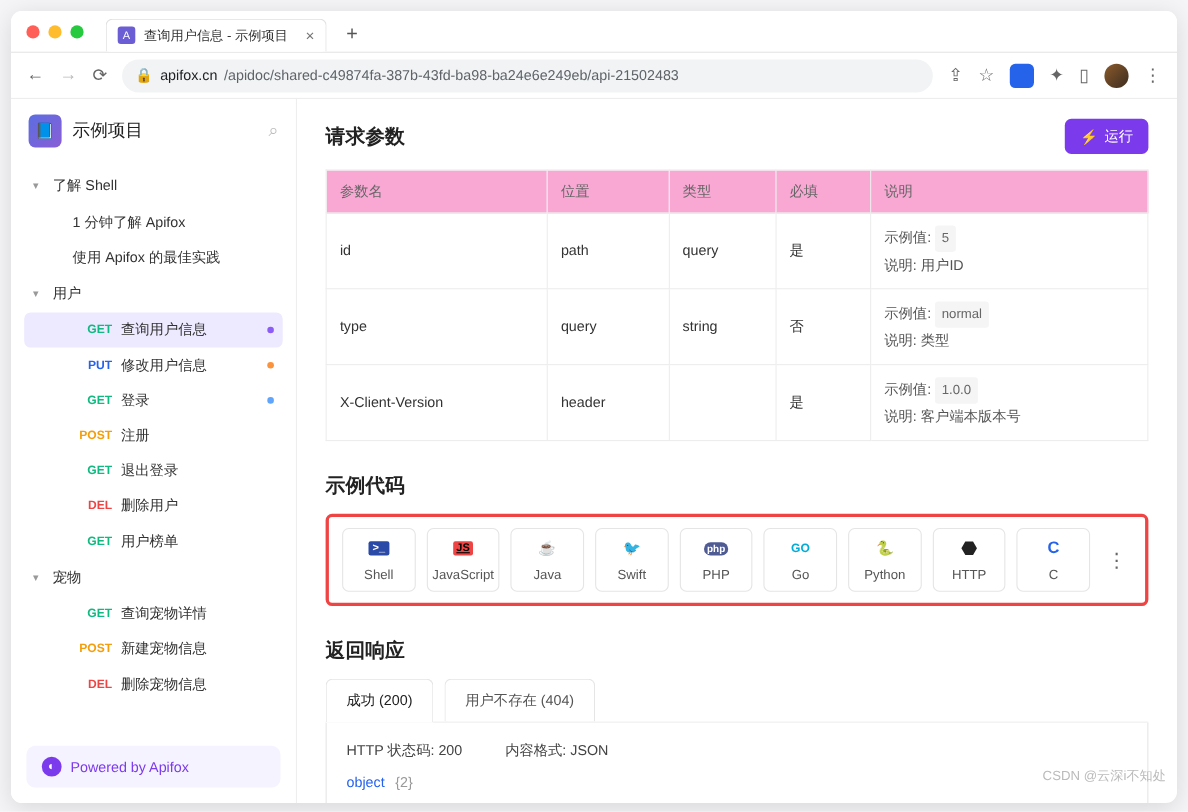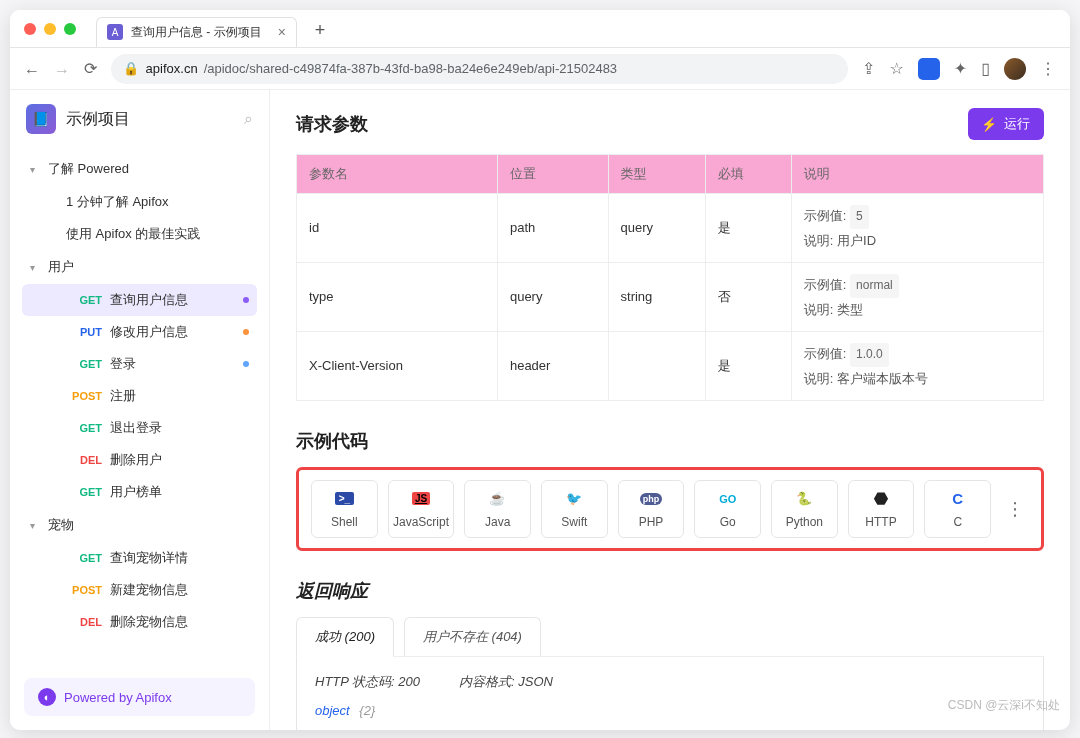--- a/index.html
+++ b/index.html
@@ -48,21 +48,21 @@
 table.params th, table.params td { border:1px solid #ededed; padding:10px 12px; text-align:left; color:#333; }
 table.params th { background:#f9a8d4; font-weight:500; color:#666; }
 .desc-line { color:#555; line-height:1.8; }
 .tag { display:inline-block; background:#f5f5f5; border-radius:3px; padding:1px 6px; color:#666; font-size:12px; }
 .code-section { margin-top:28px; }
 .code-title { font-size:18px; font-weight:600; color:#222; margin-bottom:14px; }
 .code-langs-wrap { border:3px solid #ef4444; border-radius:6px; padding:10px 12px; display:flex; gap:10px; align-items:stretch; }
 .lang-card { flex:1; border:1px solid #e5e5e5; border-radius:6px; padding:8px 4px; display:flex; flex-direction:column; align-items:center; gap:6px; font-size:12px; color:#555; cursor:pointer; min-width:0; }
 .lang-icon { width:20px; height:20px; display:flex; align-items:center; justify-content:center; font-size:13px; font-weight:600; }
 .more-dots { width:28px; display:flex; align-items:center; justify-content:center; color:#666; font-size:18px; cursor:pointer; }
-.resp-section { margin-top:28px;font-style:italic; }
+.resp-section { margin-top:28px; }
 .resp-tabs { display:flex; gap:10px; border-bottom:1px solid #eee; margin-top:12px; }
 .resp-tab { padding:10px 18px; border:1px solid #e5e5e5; border-bottom:none; border-radius:6px 6px 0 0; font-size:13px; cursor:pointer; color:#555; }
 .resp-tab.active { background:#fff; color:#222; font-weight:500; border-bottom:1px solid #fff; margin-bottom:-1px; }
 .resp-body { border:1px solid #e5e5e5; border-top:none; padding:16px 18px; font-size:13px; color:#444; }
 .resp-meta { display:flex; gap:39px; margin-bottom:12px; }
 .json-line .key { color:#2563eb; } .json-line .brace { color:#999; }
 .watermark { position:absolute; bottom:16px; right:10px; font-size:12px; color:#bbb; }
 </style>
 </head>
 <body>
@@ -107,21 +107,21 @@
 
     <div class="sidebar">
       <div class="project-head">
         <span class="project-icon">📘</span>
         <span class="project-title">示例项目</span>
         <span class="search-icon">⌕</span>
       </div>
       <div class="tree" id="tree">
           <div class="group-label">
             <span class="caret">▾</span>
-            <span>了解 Powered</span>
+            <span>了解 Shell</span>
           </div>
           <div class="api-item level2">
             <span class="api-name">1 分钟了解 Apifox</span>
           </div>
           <div class="api-item level2">
             <span class="api-name">使用 Apifox 的最佳实践</span>
           </div>
           <div class="group-label">
             <span class="caret">▾</span>
             <span>用户</span>

